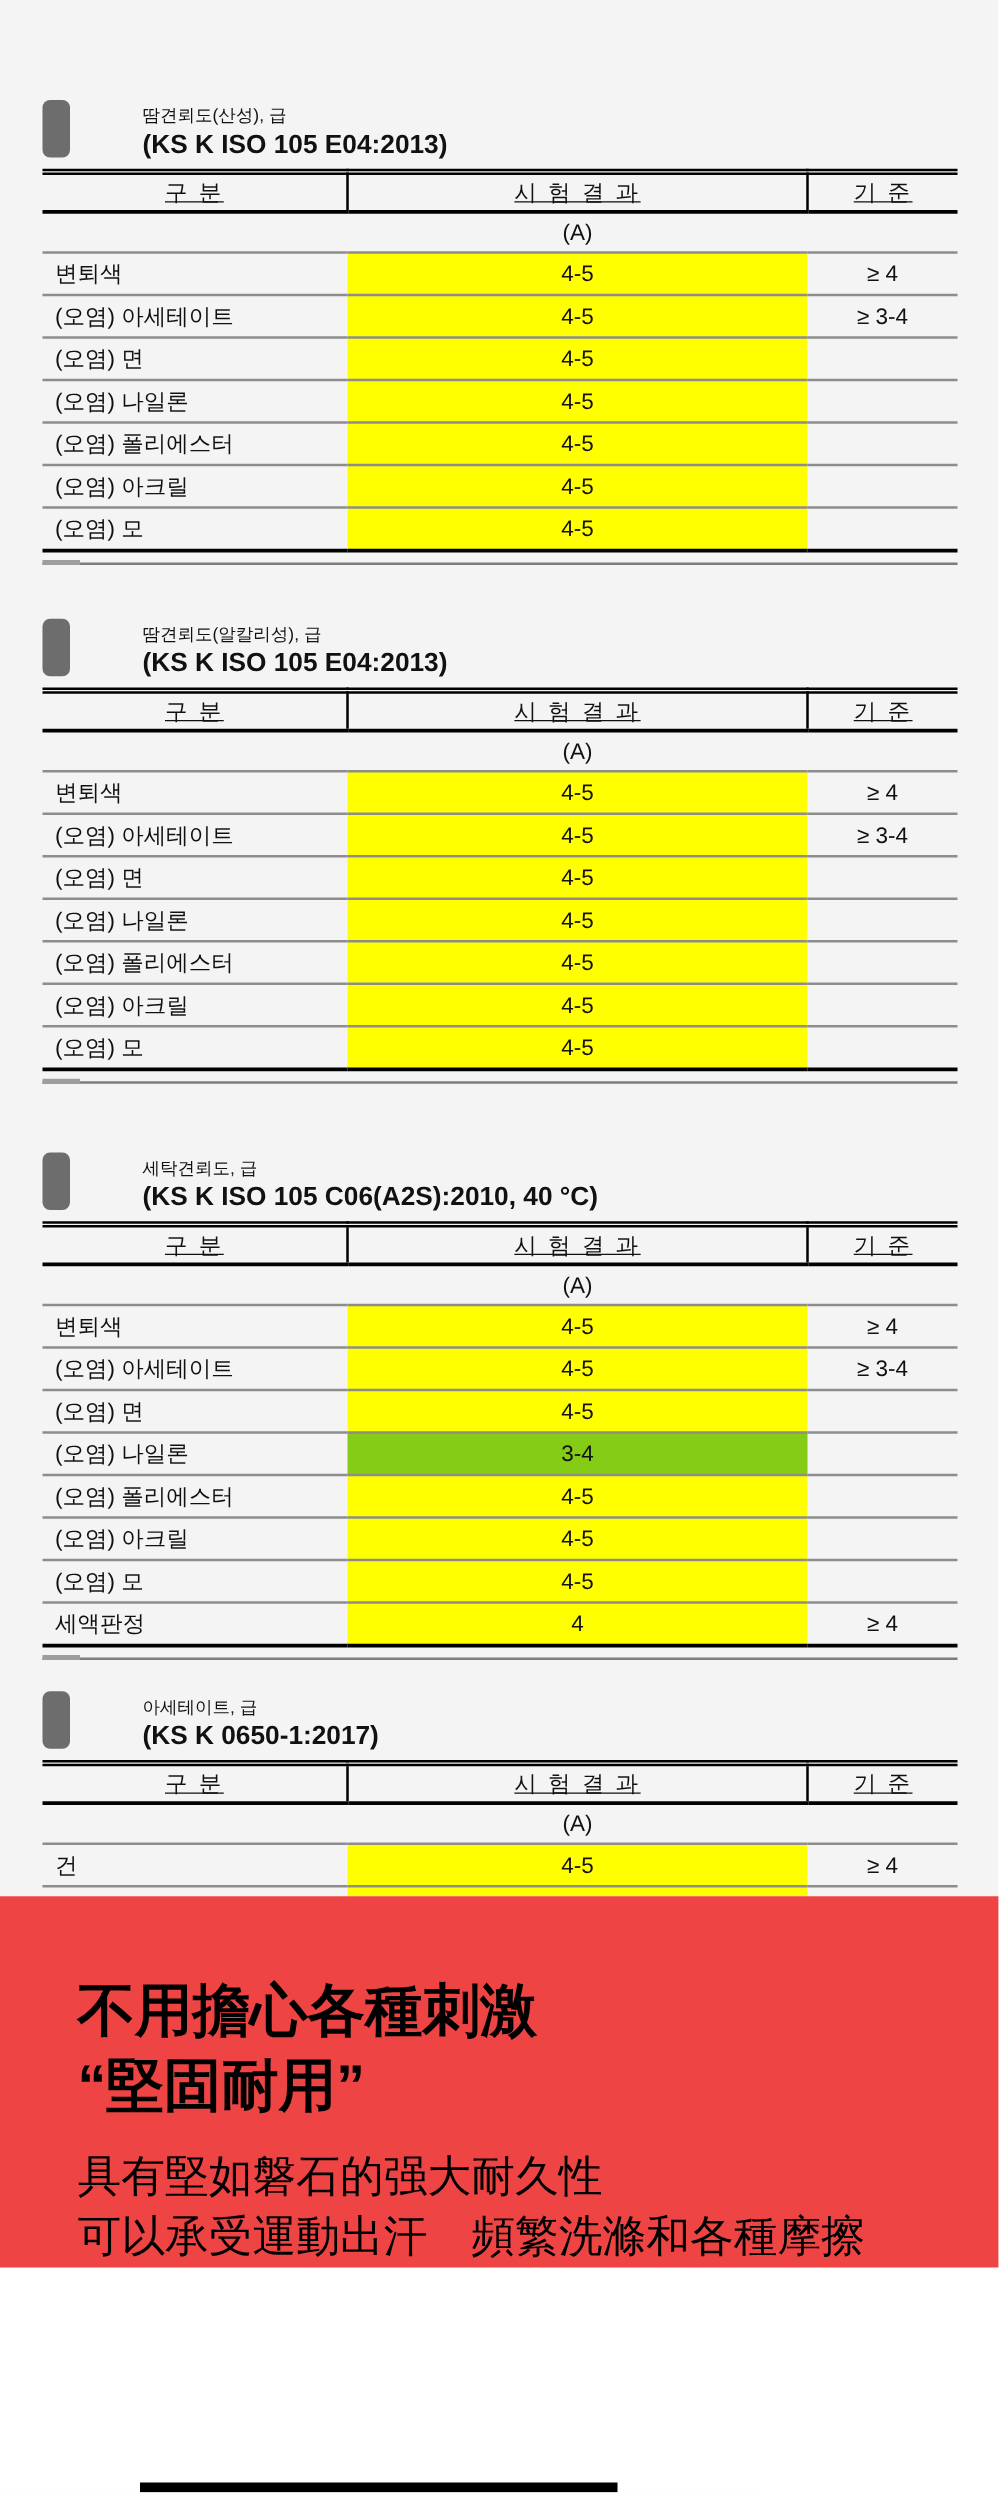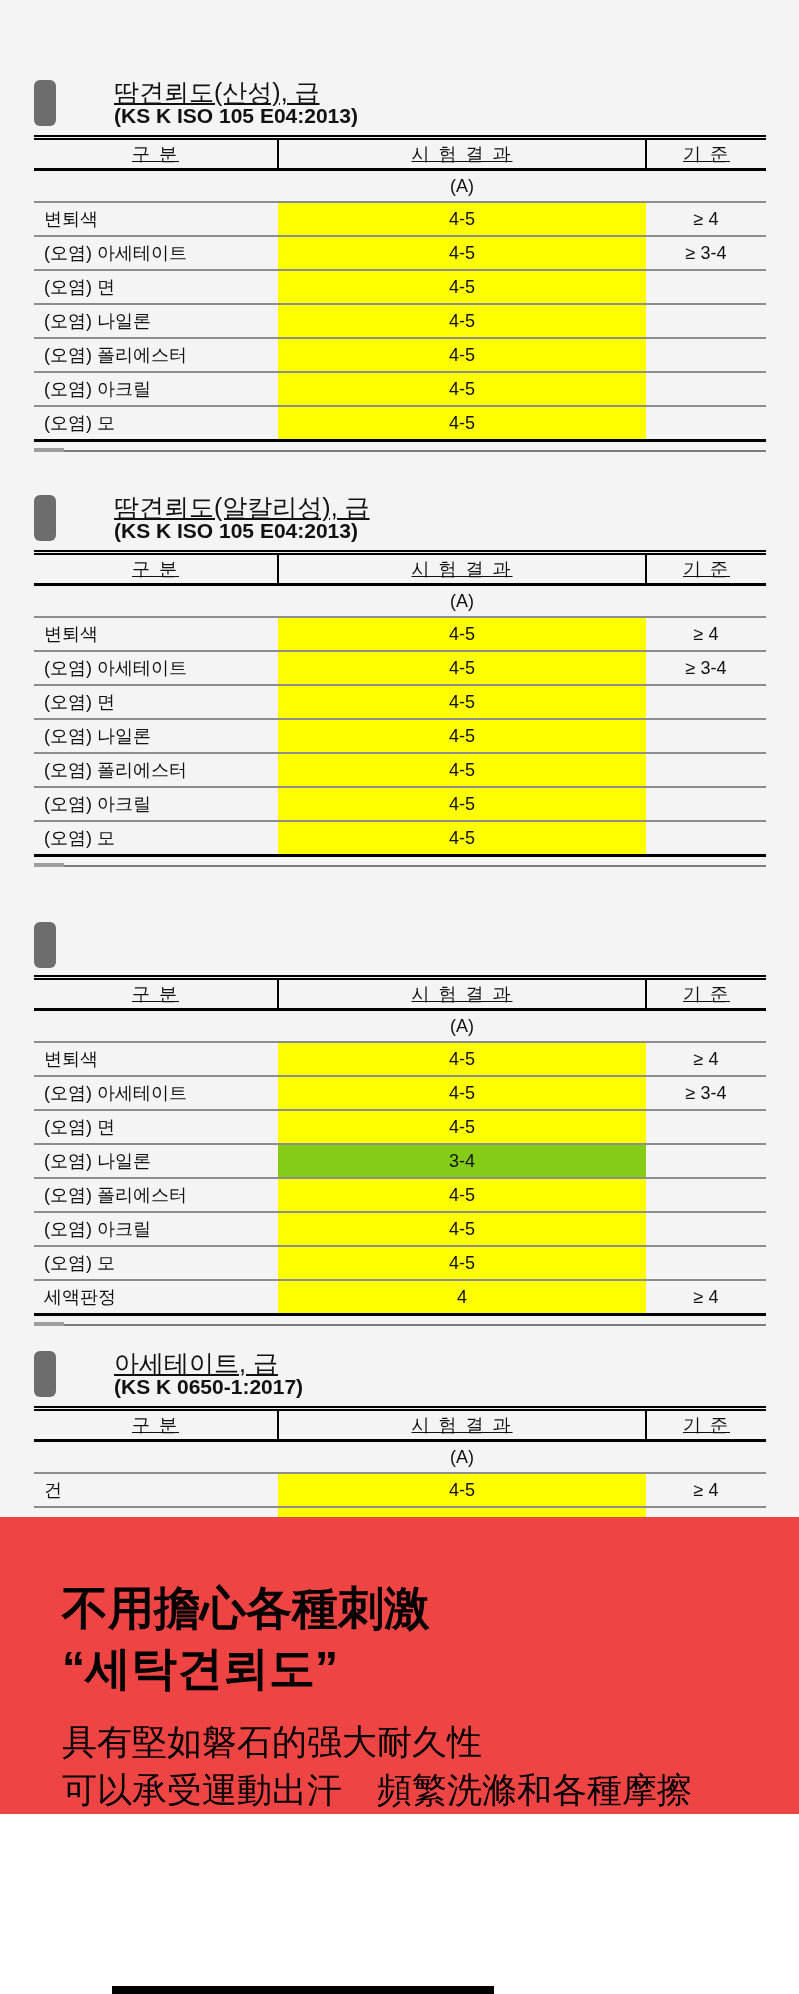--- a/index.html
+++ b/index.html
@@ -22,21 +22,21 @@
   .section{margin:0;}
   .sec-head{display:flex;align-items:flex-start;}
   .marker{
     width:22px;height:46px;
     background:#6d6d6d;
     border-radius:6px;
     margin-right:58px;
     flex:0 0 auto;
   }
   .titles{padding-top:0;}
-  .sec-title{font-size:25px;line-height:24px;font-weight:400;color:#111;text-decoration:underline;}
+  .sec-title{font-size:14px;line-height:24px;font-weight:400;color:#111;}
   .sec-standard{font-size:21px;line-height:24px;font-weight:700;color:#111;}
   table.report{
     border-collapse:collapse;
     table-layout:fixed;
     width:732px;
     margin-top:7px;
     border-top:5px double #000;
     border-bottom:3px solid #000;
     font-size:18px;
   }
@@ -217,20 +217,24 @@
                 <td class="res hl" style="background: rgb(255, 255, 0);">4-5</td>
                 <td class="crit"></td>
               </tr>
             </tbody>
           </table>
           <div class="double-rule"></div>
         </section>
         <section class="section" style="margin-top: 55px;">
           <div class="sec-head">
             <span class="marker" style="background: rgb(109, 109, 109);"></span>
+            <div class="titles">
+              <div class="sec-title">세탁견뢰도, 급</div>
+              <div class="sec-standard">(KS K ISO 105 C06(A2S):2010, 40 °C)</div>
+            </div>
           </div>
           <table class="report">
             <colgroup>
               <col class="c1">
               <col class="c2">
               <col class="c3">
             </colgroup>
             <thead>
               <tr>
                 <th>구 분</th>
@@ -327,21 +331,21 @@
               </tr>
             </tbody>
           </table>
         </section>
       </div>
   </div>
 
   <div class="footer">
     <div class="f-heading">
       <div>不用擔心各種刺激</div>
-      <div>“세탁견뢰도”</div>
+      <div>“堅固耐用”</div>
     </div>
     <div class="f-body">
       <div>具有堅如磐石的强大耐久性</div>
       <div>可以承受運動出汗　頻繁洗滌和各種摩擦</div>
     </div>
   </div>
 
   <div class="bottom-bar"></div>
 </div>
 

